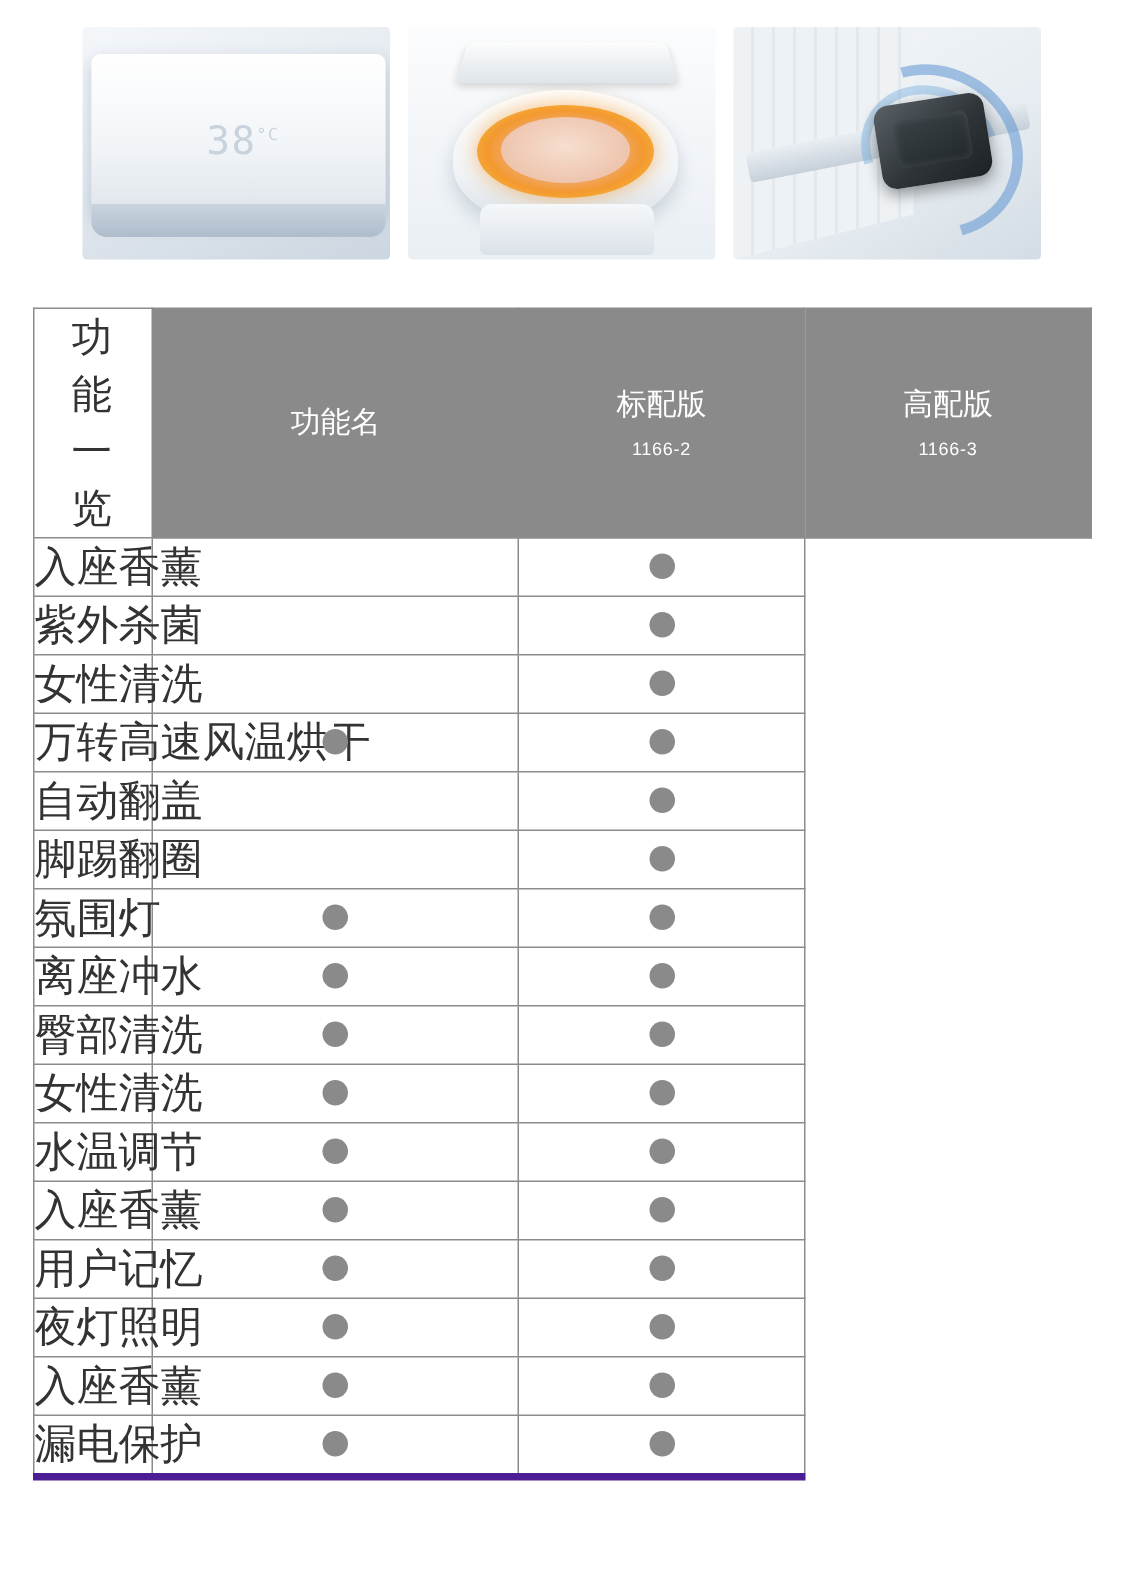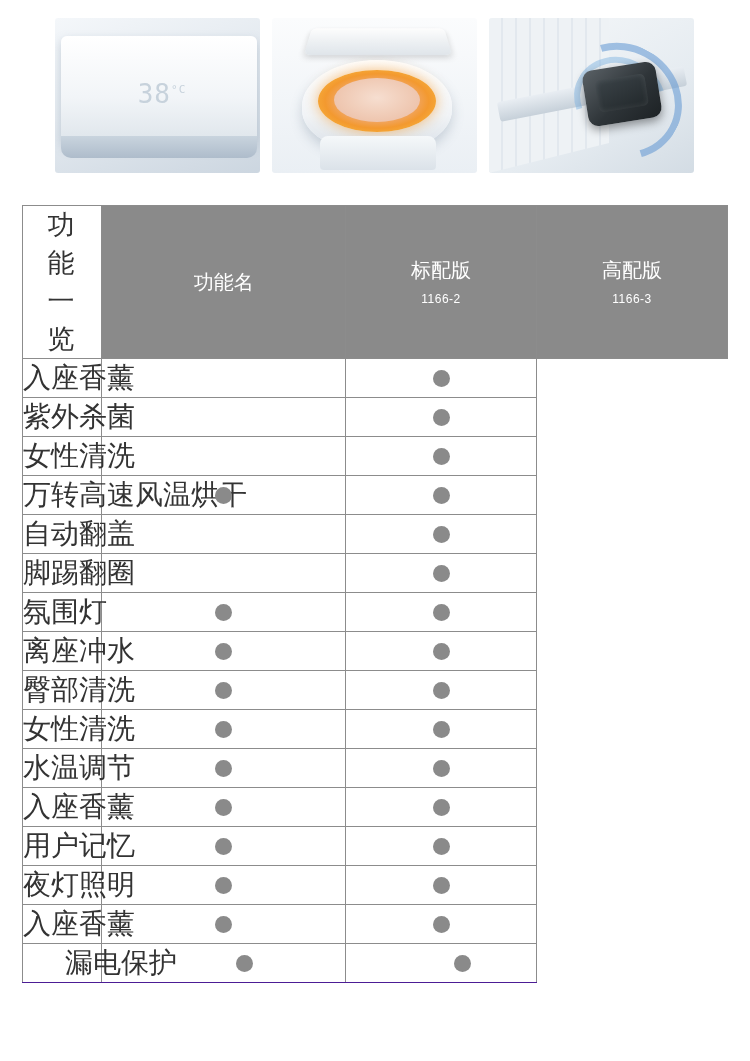--- a/index.html
+++ b/index.html
@@ -239,22 +239,21 @@
   }
   td.mark {
     text-align: center;
     border-top: none;
     border-bottom: 1px dashed #9b9b9b;
     border-left: 1px solid #8c8c8c;
     border-right: 1px solid #8c8c8c;
   }
   tbody tr:last-child td.name,
   tbody tr:last-child td.mark {
-    border-bottom: 1px solid #4c1d95;
-    padding-left: 42px;
+    border-bottom: 5px solid #4c1d95;
   }
   .dot {
     display: inline-block;
     width: 17px;
     height: 17px;
     border-radius: 50%;
     background: #8a8a8a;
     vertical-align: middle;
   }
 </style>

